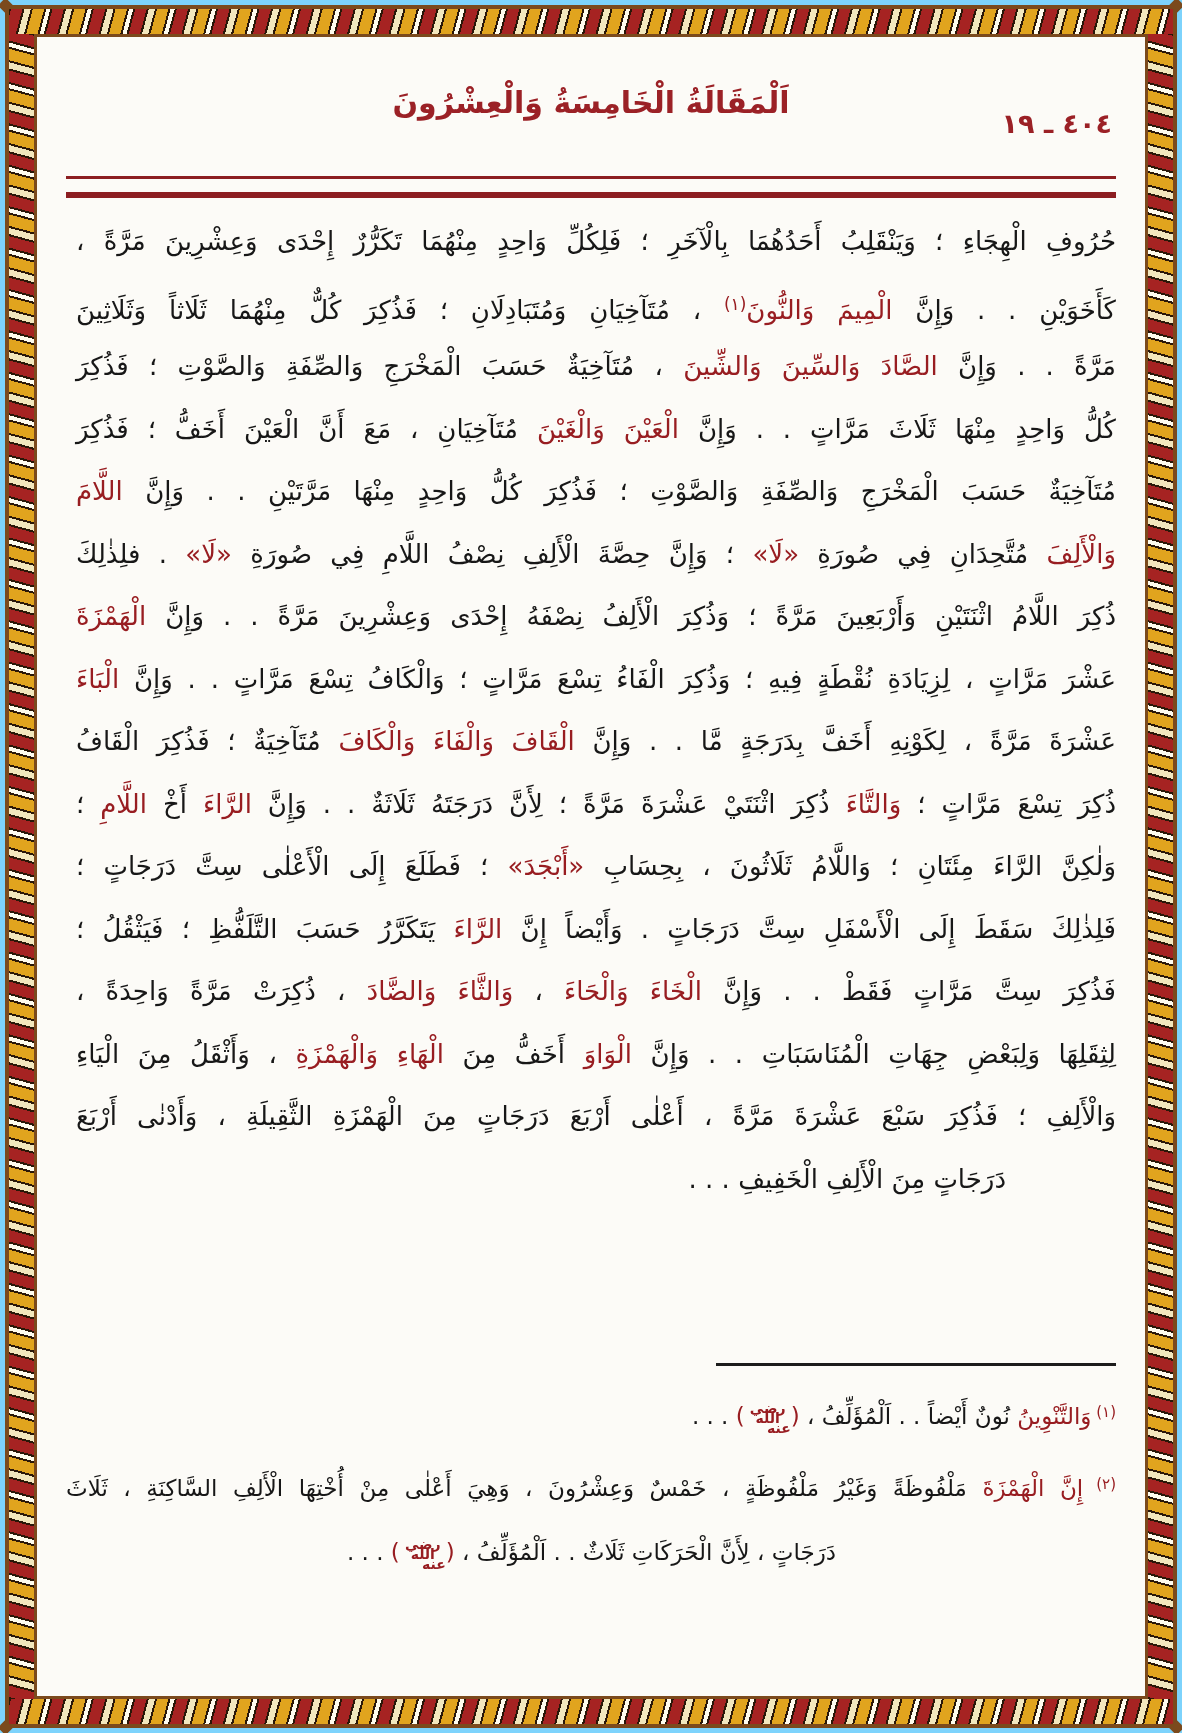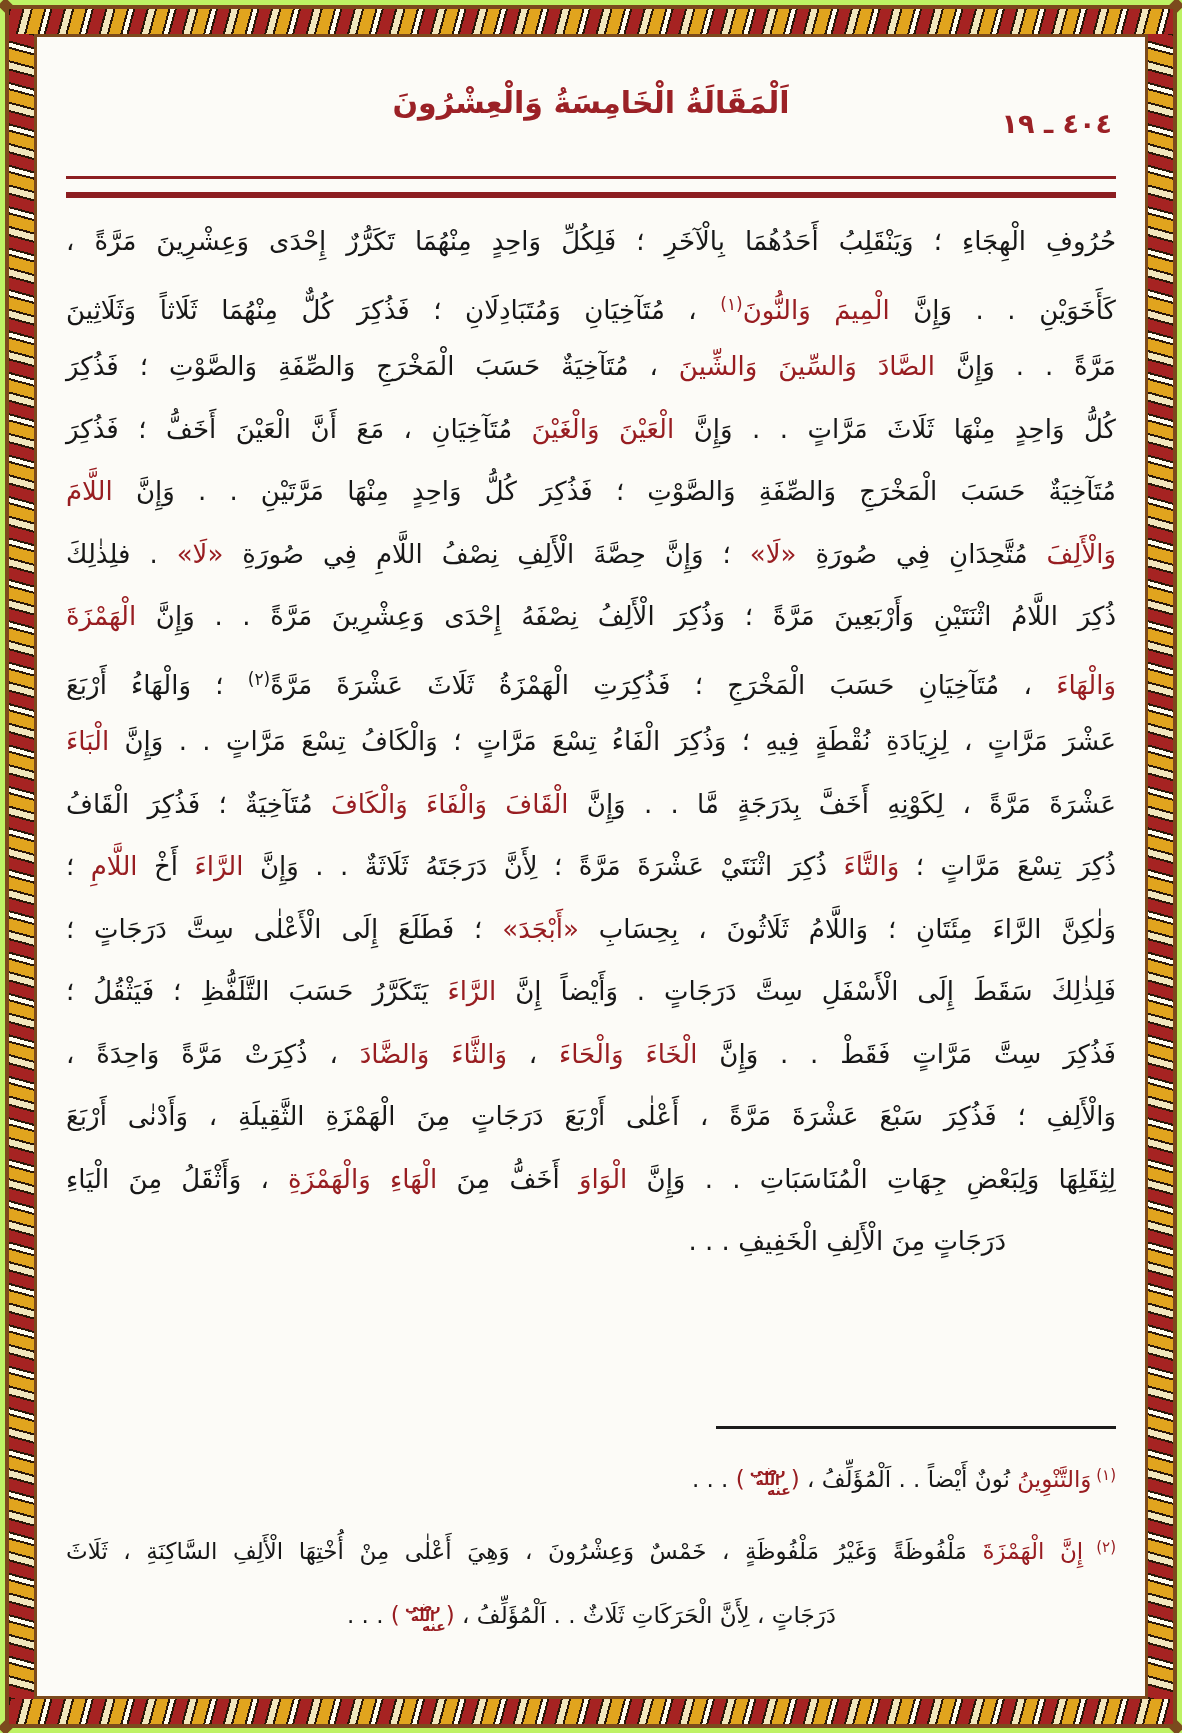--- a/index.html
+++ b/index.html
@@ -1,16 +1,16 @@
 <!DOCTYPE html>
 <html lang="ar"><head>
 <meta charset="utf-8">
 <style>
   html,body{margin:0;padding:0;background:#ffffff;}
-  .page{position:relative;width:1182px;height:1733px;background:#bef264;overflow:hidden;
+  .page{position:relative;width:1182px;height:1733px;background:#7dd3fc;overflow:hidden;
         font-family:"DejaVu Sans","Liberation Sans",sans-serif;}
   
   .frame-outer{position:absolute;inset:5px;border:4px solid #7b4a1d;background:#fcfbf7;}
   .chain{position:absolute;}
   .chain-h{left:0;right:0;height:25px;
      background:repeating-linear-gradient(105deg,
        #2a1708 0 2px,#a62322 2px 13px,#2a1708 13px 15px,#f2e7bd 15px 21px,
        #2a1708 21px 23px,#e1a41e 23px 34px,#2a1708 34px 36px,#fffcee 36px 40px);}
   .chain-v{top:25px;bottom:25px;width:25px;
      background:repeating-linear-gradient(15deg,
@@ -21,21 +21,21 @@
   .finial{position:absolute;width:11px;height:11px;background:#7b4a1d;transform:rotate(45deg);}
   .finial-tl{top:0;left:0;} .finial-tr{top:0;right:0;}
   .finial-bl{bottom:0;left:0;} .finial-br{bottom:0;right:0;}
   
   .content{position:absolute;inset:36px;padding:0 30px;direction:rtl;color:#171717;}
   .header{position:relative;height:74px;padding-top:50px;}
   .page-num{position:absolute;right:4px;top:72px;font-size:27px;font-weight:bold;color:#9b2126;}
   .title{text-align:center;font-size:30px;font-weight:bold;color:#9b2126;line-height:34px;}
   .rule{margin-top:16px;height:13px;border-top:3px solid #8c1e21;border-bottom:6px solid #8c1e21;}
   
-  .body-text{margin-top:12px;font-size:26px;}
+  .body-text{margin-top:12px;font-size:26px;margin-left:10px;}
   .body-text .tline{height:62.5px;line-height:62.5px;white-space:nowrap;}
   .tline{text-align:justify;text-align-last:justify;}
   .al-start{text-align:right;text-align-last:right;}
   .al-indent1{text-align:left;text-align-last:right;padding-left:0;padding-right:110px;}
   .al-indent2{text-align:right;text-align-last:right;padding-right:280px;}
   .al-justify{}
   .red{color:#981d21;}
   .sup{font-size:17px;vertical-align:9px;}
   
   .fn-sep{margin-top:153px;width:400px;height:3px;background:#1c1c1c;}
@@ -73,29 +73,28 @@
     <div class="rule"></div>
 
     <div class="body-text">
         <div class="tline al-justify"><span>حُرُوفِ الْهِجَاءِ ؛ وَيَنْقَلِبُ أَحَدُهُمَا بِالْآخَرِ ؛ فَلِكُلِّ وَاحِدٍ مِنْهُمَا تَكَرُّرٌ إِحْدَى وَعِشْرِينَ مَرَّةً ،</span></div>
         <div class="tline al-justify"><span>كَأَخَوَيْنِ . . وَإِنَّ </span><span class="red">الْمِيمَ وَالنُّونَ</span><span class="red sup">(١)</span><span> ، مُتَآخِيَانِ وَمُتَبَادِلَانِ ؛ فَذُكِرَ كُلٌّ مِنْهُمَا ثَلَاثاً وَثَلَاثِينَ</span></div>
         <div class="tline al-justify"><span>مَرَّةً . . وَإِنَّ </span><span class="red">الصَّادَ وَالسِّينَ وَالشِّينَ</span><span> ، مُتَآخِيَةٌ حَسَبَ الْمَخْرَجِ وَالصِّفَةِ وَالصَّوْتِ ؛ فَذُكِرَ</span></div>
         <div class="tline al-justify"><span>كُلُّ وَاحِدٍ مِنْهَا ثَلَاثَ مَرَّاتٍ . . وَإِنَّ </span><span class="red">الْعَيْنَ وَالْغَيْنَ</span><span> مُتَآخِيَانِ ، مَعَ أَنَّ الْعَيْنَ أَخَفُّ ؛ فَذُكِرَ</span></div>
         <div class="tline al-justify"><span>مُتَآخِيَةٌ حَسَبَ الْمَخْرَجِ وَالصِّفَةِ وَالصَّوْتِ ؛ فَذُكِرَ كُلُّ وَاحِدٍ مِنْهَا مَرَّتَيْنِ . . وَإِنَّ </span><span class="red">اللَّامَ</span></div>
         <div class="tline al-justify"><span class="red">وَالْأَلِفَ</span><span> مُتَّحِدَانِ فِي صُورَةِ </span><span class="red">«لَا»</span><span> ؛ وَإِنَّ حِصَّةَ الْأَلِفِ نِصْفُ اللَّامِ فِي صُورَةِ </span><span class="red">«لَا»</span><span> . فلِذٰلِكَ</span></div>
         <div class="tline al-justify"><span>ذُكِرَ اللَّامُ اثْنَتَيْنِ وَأَرْبَعِينَ مَرَّةً ؛ وَذُكِرَ الْأَلِفُ نِصْفَهُ إِحْدَى وَعِشْرِينَ مَرَّةً . . وَإِنَّ </span><span class="red">الْهَمْزَةَ</span></div>
-        <div class="tline al-justify"><span class="red">وَالْهَاءَ</span><span> ، مُتَآخِيَانِ حَسَبَ الْمَخْرَجِ ؛ فَذُكِرَتِ الْهَمْزَةُ ثَلَاثَ عَشْرَةَ مَرَّةً</span><span class="sup">(٢)</span><span> ؛ وَالْهَاءُ أَرْبَعَ</span></div>
         <div class="tline al-justify"><span>عَشْرَ مَرَّاتٍ ، لِزِيَادَةِ نُقْطَةٍ فِيهِ ؛ وَذُكِرَ الْفَاءُ تِسْعَ مَرَّاتٍ ؛ وَالْكَافُ تِسْعَ مَرَّاتٍ . . وَإِنَّ </span><span class="red">الْبَاءَ</span></div>
         <div class="tline al-justify"><span>عَشْرَةَ مَرَّةً ، لِكَوْنِهِ أَخَفَّ بِدَرَجَةٍ مَّا . . وَإِنَّ </span><span class="red">الْقَافَ وَالْفَاءَ وَالْكَافَ</span><span> مُتَآخِيَةٌ ؛ فَذُكِرَ الْقَافُ</span></div>
         <div class="tline al-justify"><span>ذُكِرَ تِسْعَ مَرَّاتٍ ؛ </span><span class="red">وَالتَّاءَ</span><span> ذُكِرَ اثْنَتَيْ عَشْرَةَ مَرَّةً ؛ لِأَنَّ دَرَجَتَهُ ثَلَاثَةٌ . . وَإِنَّ </span><span class="red">الرَّاءَ</span><span> أَخْ </span><span class="red">اللَّامِ</span><span> ؛</span></div>
         <div class="tline al-justify"><span>وَلٰكِنَّ الرَّاءَ مِئَتَانِ ؛ وَاللَّامُ ثَلَاثُونَ ، بِحِسَابِ </span><span class="red">«أَبْجَدَ»</span><span> ؛ فَطَلَعَ إِلَى الْأَعْلٰى سِتَّ دَرَجَاتٍ ؛</span></div>
         <div class="tline al-justify"><span>فَلِذٰلِكَ سَقَطَ إِلَى الْأَسْفَلِ سِتَّ دَرَجَاتٍ . وَأَيْضاً إِنَّ </span><span class="red">الرَّاءَ</span><span> يَتَكَرَّرُ حَسَبَ التَّلَفُّظِ ؛ فَيَثْقُلُ ؛</span></div>
         <div class="tline al-justify"><span>فَذُكِرَ سِتَّ مَرَّاتٍ فَقَطْ . . وَإِنَّ </span><span class="red">الْخَاءَ وَالْحَاءَ</span><span> ، </span><span class="red">وَالثَّاءَ وَالضَّادَ</span><span> ، ذُكِرَتْ مَرَّةً وَاحِدَةً ،</span></div>
+        <div class="tline al-justify"><span>لِثِقَلِهَا وَلِبَعْضِ جِهَاتِ الْمُنَاسَبَاتِ . . وَإِنَّ </span><span class="red">الْوَاوَ</span><span> أَخَفُّ مِنَ </span><span class="red">الْهَاءِ وَالْهَمْزَةِ</span><span> ، وَأَثْقَلُ مِنَ الْيَاءِ</span></div>
         <div class="tline al-justify"><span>وَالْأَلِفِ ؛ فَذُكِرَ سَبْعَ عَشْرَةَ مَرَّةً ، أَعْلٰى أَرْبَعَ دَرَجَاتٍ مِنَ الْهَمْزَةِ الثَّقِيلَةِ ، وَأَدْنٰى أَرْبَعَ</span></div>
-        <div class="tline al-justify"><span>لِثِقَلِهَا وَلِبَعْضِ جِهَاتِ الْمُنَاسَبَاتِ . . وَإِنَّ </span><span class="red">الْوَاوَ</span><span> أَخَفُّ مِنَ </span><span class="red">الْهَاءِ وَالْهَمْزَةِ</span><span> ، وَأَثْقَلُ مِنَ الْيَاءِ</span></div>
         <div class="tline al-indent1"><span>دَرَجَاتٍ مِنَ الْأَلِفِ الْخَفِيفِ . . .</span></div>
       </div>
 
     <div class="fn-sep"></div>
 
     <div class="footnotes">
         <div class="tline al-start"><span class="red sup">(١) </span><span class="red">وَالتَّنْوِينُ</span><span> نُونٌ أَيْضاً . . اَلْمُؤَلِّفُ ، </span><span class="red">(</span><span class="seal">رضي الله عنه</span><span class="red">)</span><span> . . .</span></div>
         <div class="tline al-justify"><span class="red sup">(٢) </span><span class="red">إِنَّ الْهَمْزَةَ</span><span> مَلْفُوظَةً وَغَيْرُ مَلْفُوظَةٍ ، خَمْسٌ وَعِشْرُونَ ، وَهِيَ أَعْلٰى مِنْ أُخْتِهَا الْأَلِفِ السَّاكِنَةِ ، ثَلَاثَ</span></div>
         <div class="tline al-indent2"><span>دَرَجَاتٍ ، لِأَنَّ الْحَرَكَاتِ ثَلَاثٌ . . اَلْمُؤَلِّفُ ، </span><span class="red">(</span><span class="seal">رضي الله عنه</span><span class="red">)</span><span> . . .</span></div>
       </div>

